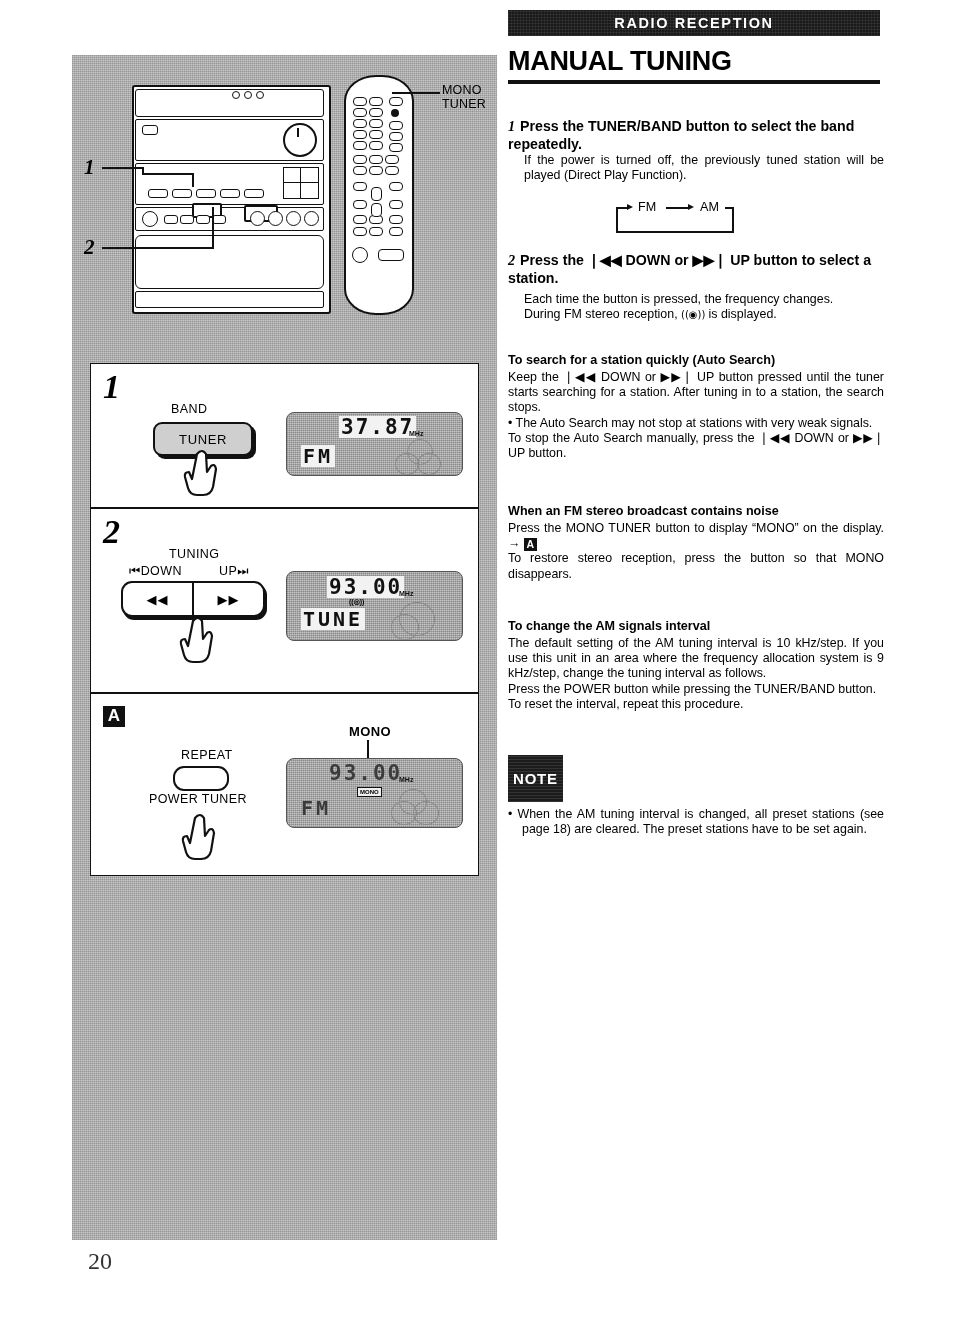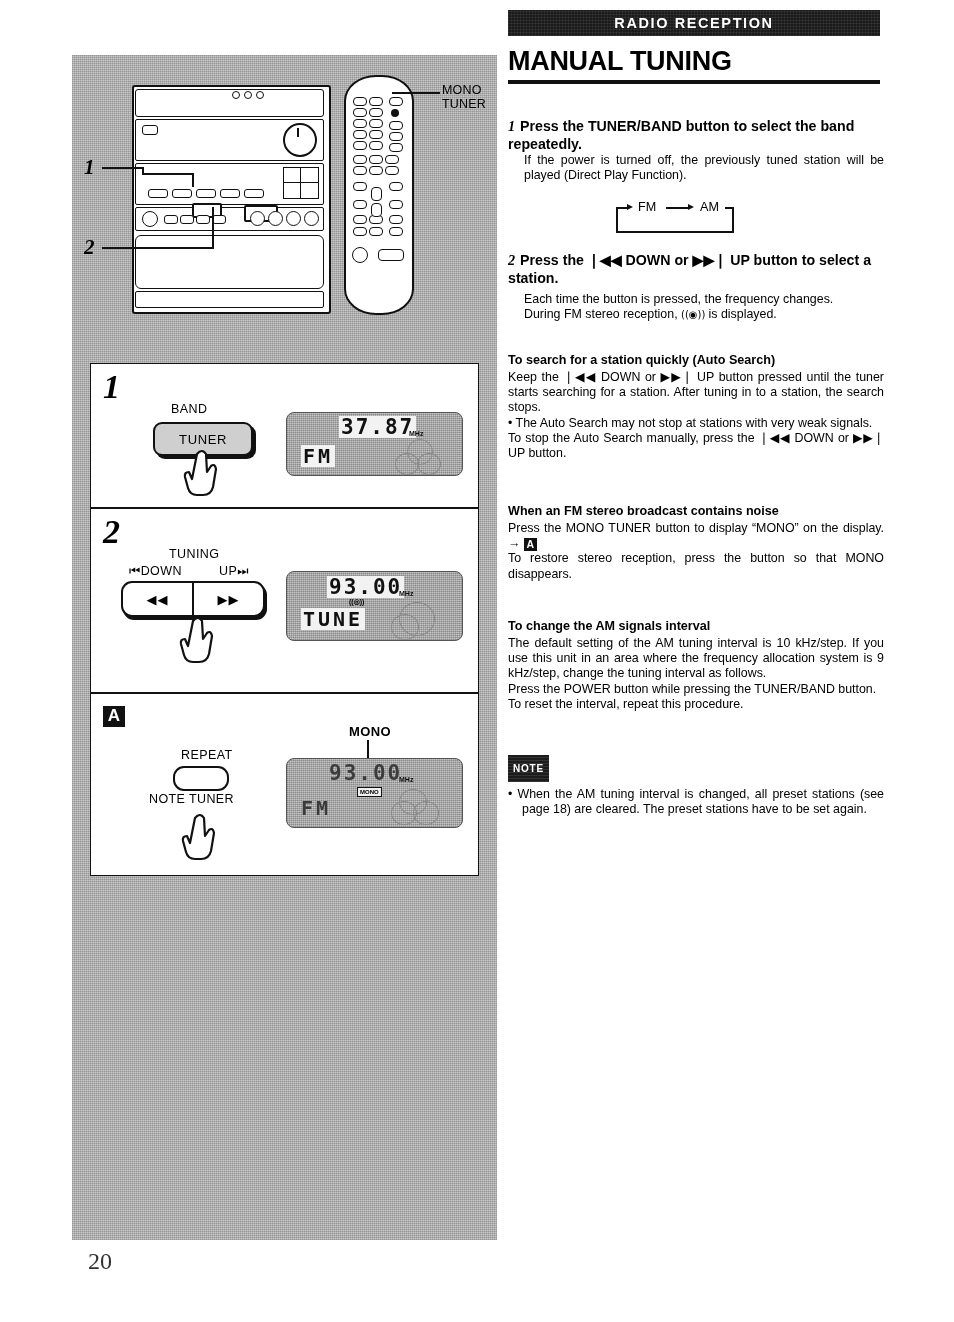--- a/index.html
+++ b/index.html
@@ -122,22 +122,22 @@
   .body-txt.nj{text-align:left;}
   .sub-head{font-size:12.6px;font-weight:bold;line-height:16px;}
   .indent{padding-left:14px;text-indent:-14px;}
 
   .bandloop{position:absolute;left:608px;top:200px;width:150px;height:34px;}
   .bandloop .lbl2{position:absolute;font-size:12.6px;line-height:14px;}
   .bandloop .ln{position:absolute;background:#111;}
   .arrow-r{position:absolute;width:0;height:0;border-top:3.5px solid transparent;border-bottom:3.5px solid transparent;border-left:6px solid #111;}
 
   .note-badge{
-    position:absolute;background:#1c1c1c;color:#fff;font-weight:bold;font-size:10px;
-    letter-spacing:.8px;padding:7px 5px;line-height:13px;
+    position:absolute;background:#1c1c1c;color:#fff;font-weight:bold;font-size:15px;
+    letter-spacing:.8px;padding:17px 5px;line-height:13px;
     background-image:repeating-linear-gradient(0deg,rgba(255,255,255,.10) 0 1px,transparent 1px 3px);
   }
 
   .inline-a{display:inline-block;background:#111;color:#fff;font-weight:bold;font-size:10.5px;
     width:13px;height:13px;line-height:13px;text-align:center;vertical-align:-1px;}
   .ff{font-family:"DejaVu Sans",sans-serif;}
 
   .pagenum{position:absolute;left:88px;top:1248px;font-size:24px;font-family:"Liberation Serif",serif;color:#333;}
 </style>
 </head>
@@ -292,21 +292,21 @@
         </div>
       </div>
     </div>
 
     <div class="panel" style="top:638px;height:183px;">
       <div class="panel-inner">
         <div class="a-badge" style="left:12px;top:12px;">A</div>
 
         <div class="lbl" style="left:74px;top:54px;margin-left:16px;">REPEAT</div>
         <div class="hw-oval" style="left:82px;top:72px;"></div>
-        <div class="lbl" style="left:58px;top:98px;">NOTE TUNER</div>
+        <div class="lbl" style="left:58px;top:98px;">POWER TUNER</div>
         <div class="hand" style="left:90px;top:116px;">
           <svg viewBox="0 0 36 52">
             <path d="M14 8 q5 -6 9 0 l1 18 4 -6 q4 -3 5 3 l-3 18 q-2 8 -10 8 l-6 0 q-7 0 -9 -7 l-3 -11 q-1 -5 4 -5 l3 7 z" fill="#ffffff" stroke="#111" stroke-width="2.2" stroke-linejoin="round"></path>
           </svg>
         </div>
 
         <div class="lbl b" style="left:258px;top:30px;font-size:13px;">MONO</div>
         <div class="vline" style="left:276px;top:46px;height:42px;"></div>
 
         <div class="lcd" style="left:195px;top:64px;width:175px;height:68px;">

